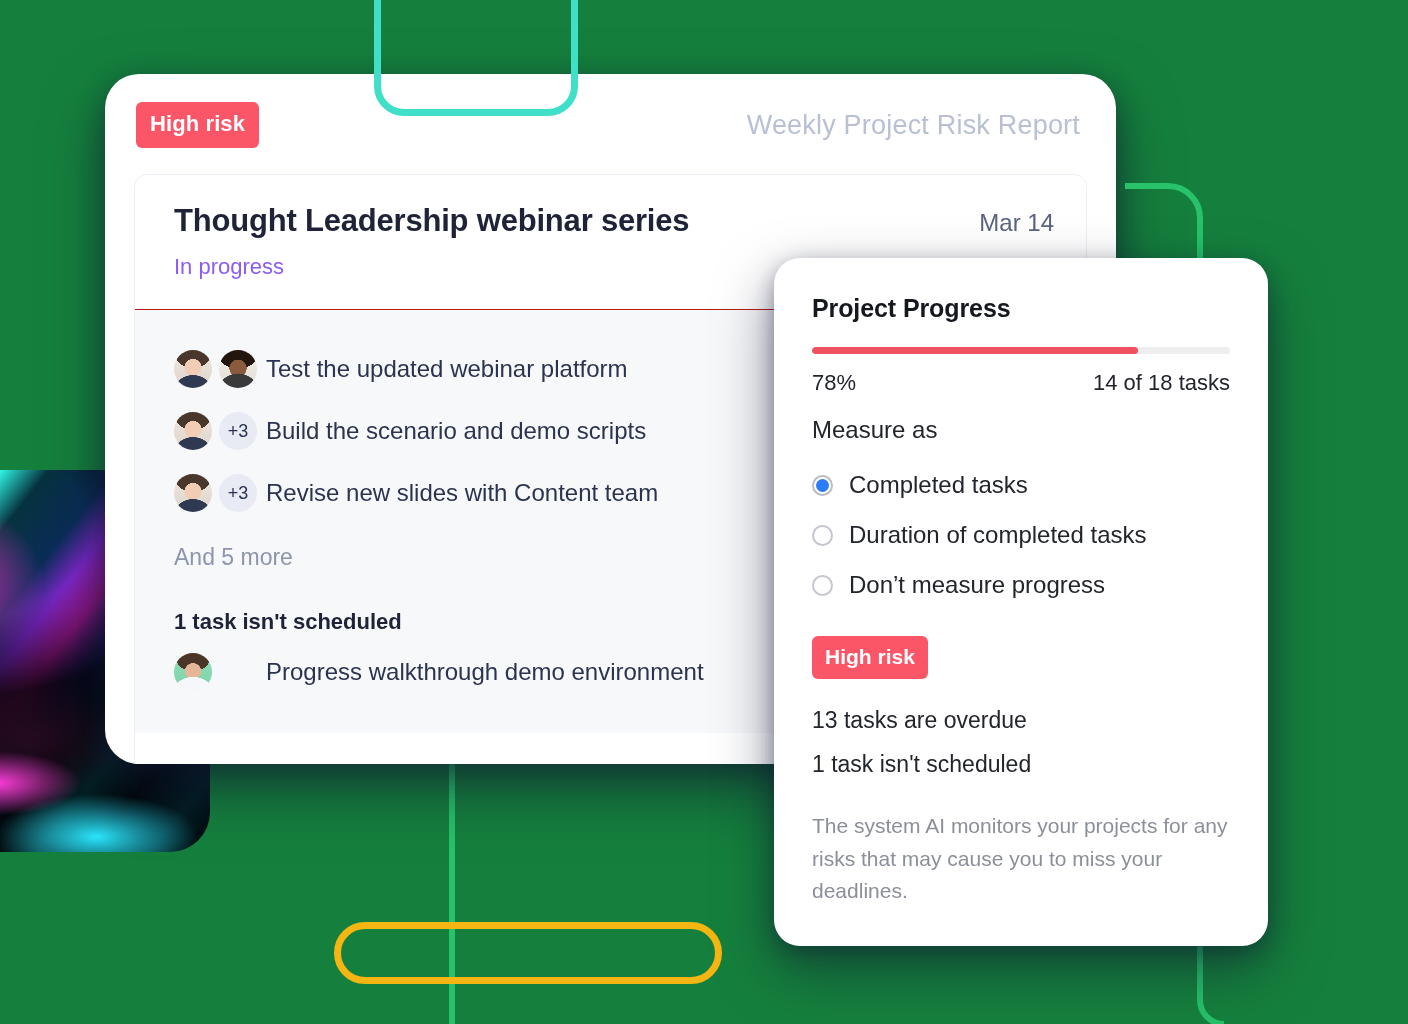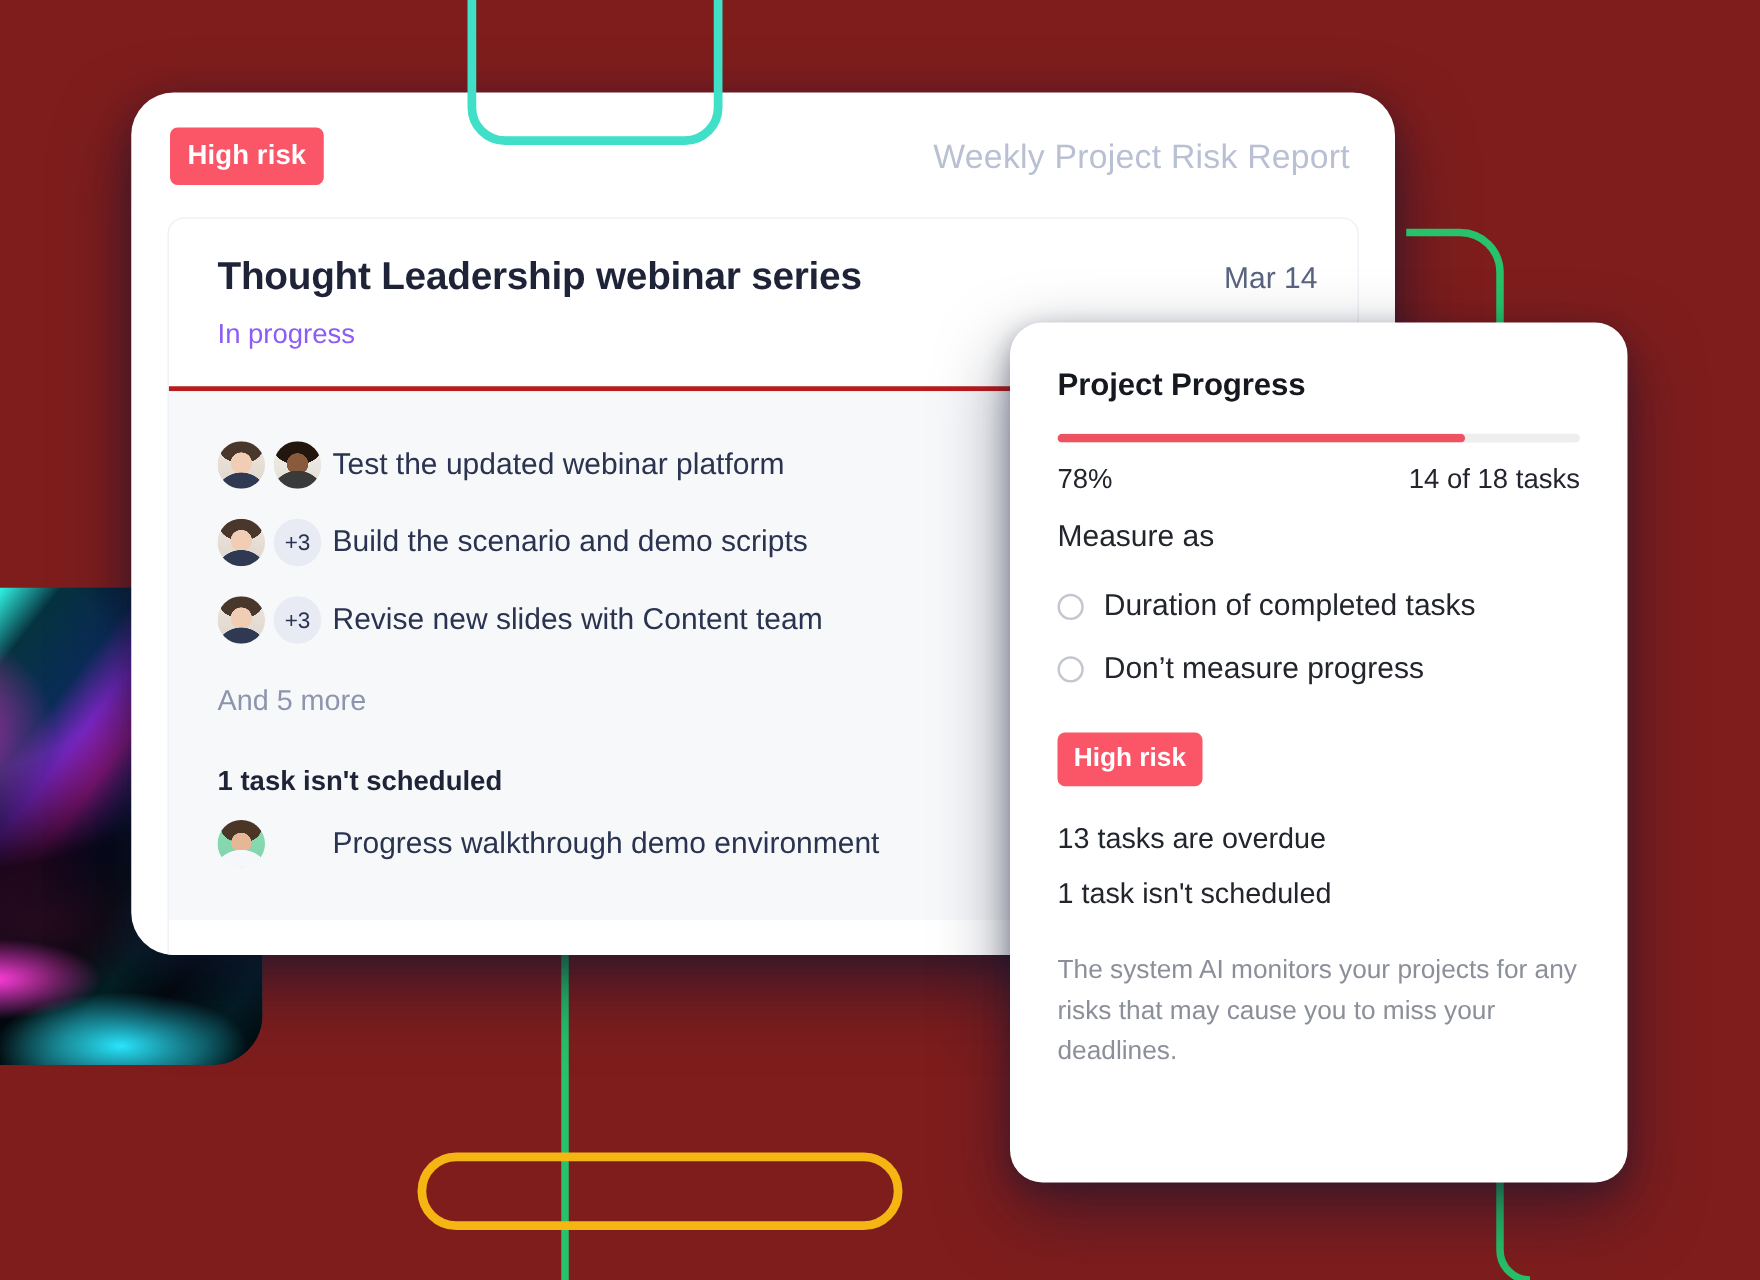--- a/index.html
+++ b/index.html
@@ -11,21 +11,21 @@
     overflow: hidden;
     background: #000000;
     font-family: "Liberation Sans", sans-serif;
     -webkit-font-smoothing: antialiased;
   }
 
   .stage {
     position: relative;
     width: 1408px;
     height: 1024px;
-    background: #7f1d1d;
+    background: #15803d;
   }
 
   
   .deco { position: absolute; pointer-events: none; }
 
   .deco-teal-rect {
     left: 374px; top: -36px;
     width: 204px; height: 152px;
     border: 7px solid #3fdfc8;
     border-radius: 30px;
@@ -125,21 +125,21 @@
     overflow: hidden;
     background: #ffffff;
     height: 100%;
   }
 
   .project-head {
     padding: 28px 32px 22px 39px;
     display: flex;
     justify-content: space-between;
     align-items: flex-start;
-    border-bottom: 4px solid #b91c1c;
+    border-bottom: 1px solid #b91c1c;
   }
 
   .project-name {
     font-size: 31px;
     font-weight: 700;
     color: #1e2338;
     letter-spacing: -.2px;
     line-height: 1.18;
   }
 
@@ -241,21 +241,21 @@
 
   .and-more {
     font-size: 23px;
     color: #8d95ae;
     margin-top: 20px;
   }
 
   
   .side-card {
     position: absolute;
-    left: 808px; top: 258px;
+    left: 774px; top: 258px;
     width: 494px; height: 688px;
     background: #ffffff;
     border-radius: 26px;
     z-index: 70;
     padding: 36px 38px 0 38px;
     box-shadow: 0 24px 56px rgba(16, 22, 48, .50),
                 0 6px 20px rgba(16, 22, 48, .35);
   }
 
   .side-title {
@@ -440,20 +440,24 @@
 
     <div class="progress-legend">
       <span>78%</span>
       <span>14 of 18 tasks</span>
     </div>
 
     <div class="measure-label">Measure as</div>
 
     <div class="radio-list">
 
+      <div class="radio-row">
+        <span class="radio checked"></span>
+        <span class="radio-label">Completed tasks</span>
+      </div>
 
       <div class="radio-row">
         <span class="radio"></span>
         <span class="radio-label">Duration of completed tasks</span>
       </div>
 
 
       <div class="radio-row">
         <span class="radio"></span>
         <span class="radio-label">Don’t measure progress</span>

